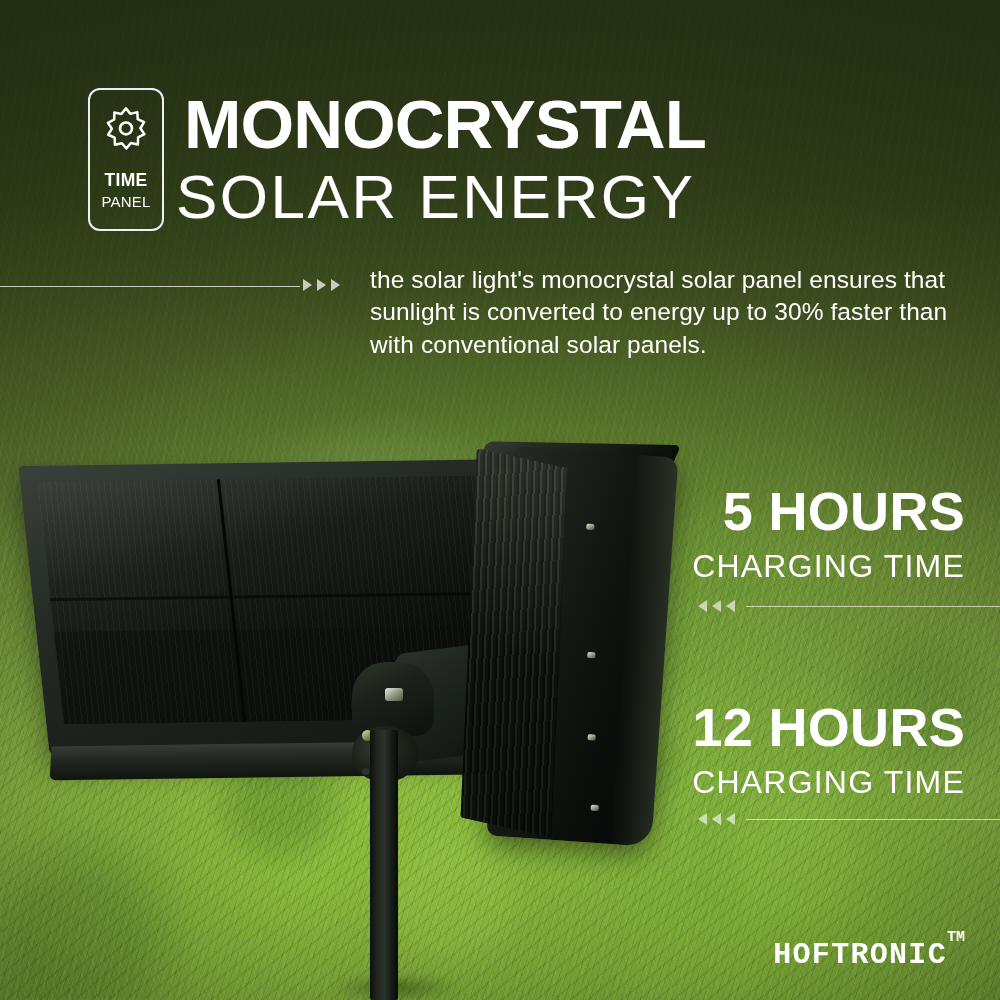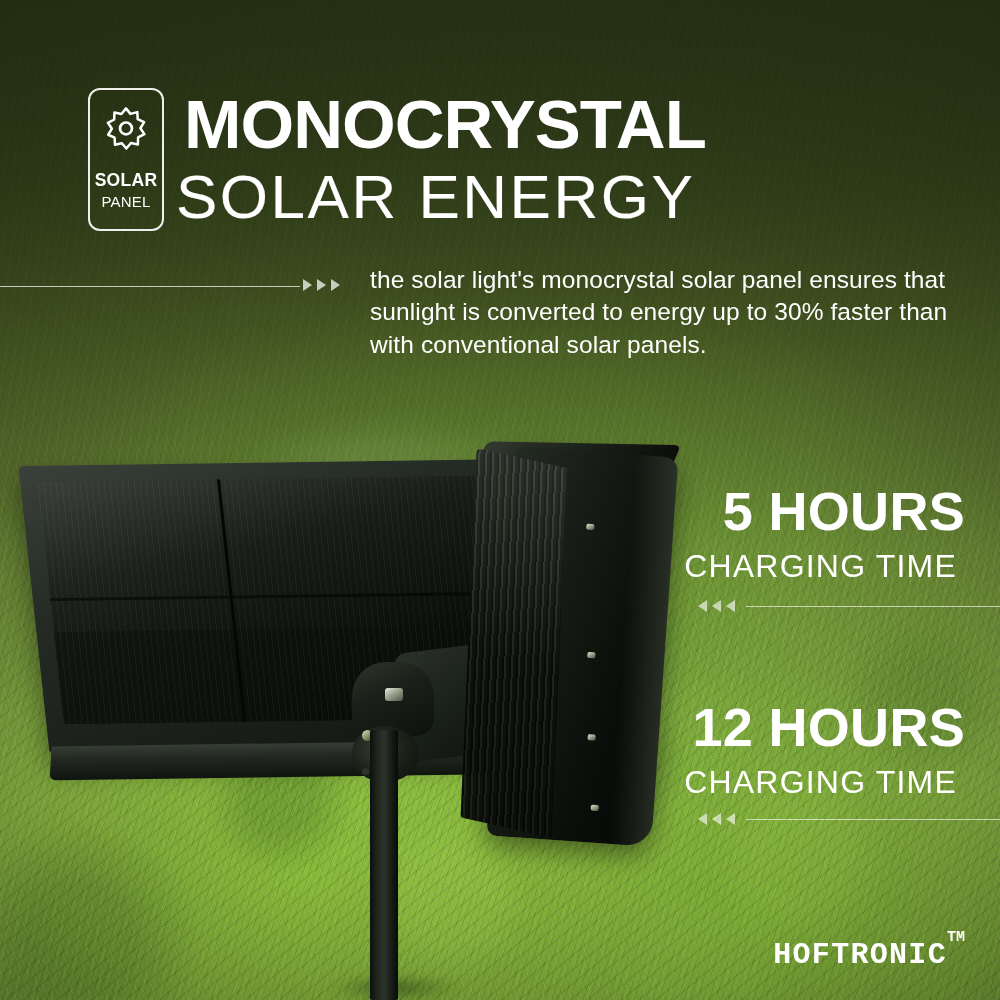--- a/index.html
+++ b/index.html
@@ -115,21 +115,21 @@
   }
 
   
   .stat{position:absolute;right:35px;text-align:right;}
   .stat-value{
     color:#fff;font-weight:bold;font-size:54px;line-height:1;
     letter-spacing:.3px;white-space:nowrap;margin:0;
   }
   .stat-label{
     color:#fff;font-weight:300;font-size:32px;line-height:1;
-    letter-spacing:1.2px;white-space:nowrap;margin:8px;margin-top:12px;
+    letter-spacing:1.2px;white-space:nowrap;margin:0;margin-top:12px;
   }
   .stat-divider{
     position:absolute;right:0;display:flex;align-items:center;gap:5px;width:300px;
     justify-content:flex-start;
   }
   .stat-divider .tri-l{
     width:0;height:0;border-top:6px solid transparent;border-bottom:6px solid transparent;
     border-right:9px solid rgba(255,255,255,.62);flex:none;
   }
   .stat-divider .line{
@@ -323,21 +323,21 @@
     <div class="pole"></div>
   </div>
 
   <div class="badge">
     <span>
       <svg class="badge-icon" viewBox="0 0 48 48" fill="none" xmlns="http://www.w3.org/2000/svg">
         <path d="M24 2.5 28.6 8.2 35.8 6.4 36.2 13.8 42.9 16.9 39 23.2 43.2 29.4 36.6 32.8 36.4 40.2 29.1 38.6 24.4 44.4 19.7 38.8 12.5 40.5 12.1 33.1 5.4 30 9.3 23.7 5.1 17.5 11.7 14.1 11.9 6.7 19.2 8.3 Z" stroke="#ffffff" stroke-width="2.6" stroke-linejoin="round" fill="none"></path>
         <circle cx="24" cy="23.4" r="6.2" stroke="#ffffff" stroke-width="2.8" fill="none"></circle>
       </svg>
     </span>
-    <div class="badge-solar">SOLAR</div>
+    <div class="badge-solar">TIME</div>
     <div class="badge-energy">PANEL</div>
   </div>
 
   <div class="headline">
     <h1 class="h-main">MONOCRYSTAL</h1>
     <h2 class="h-sub">SOLAR ENERGY</h2>
   </div>
 
   <div class="desc-rule"></div>
   <div class="desc-arrows">

